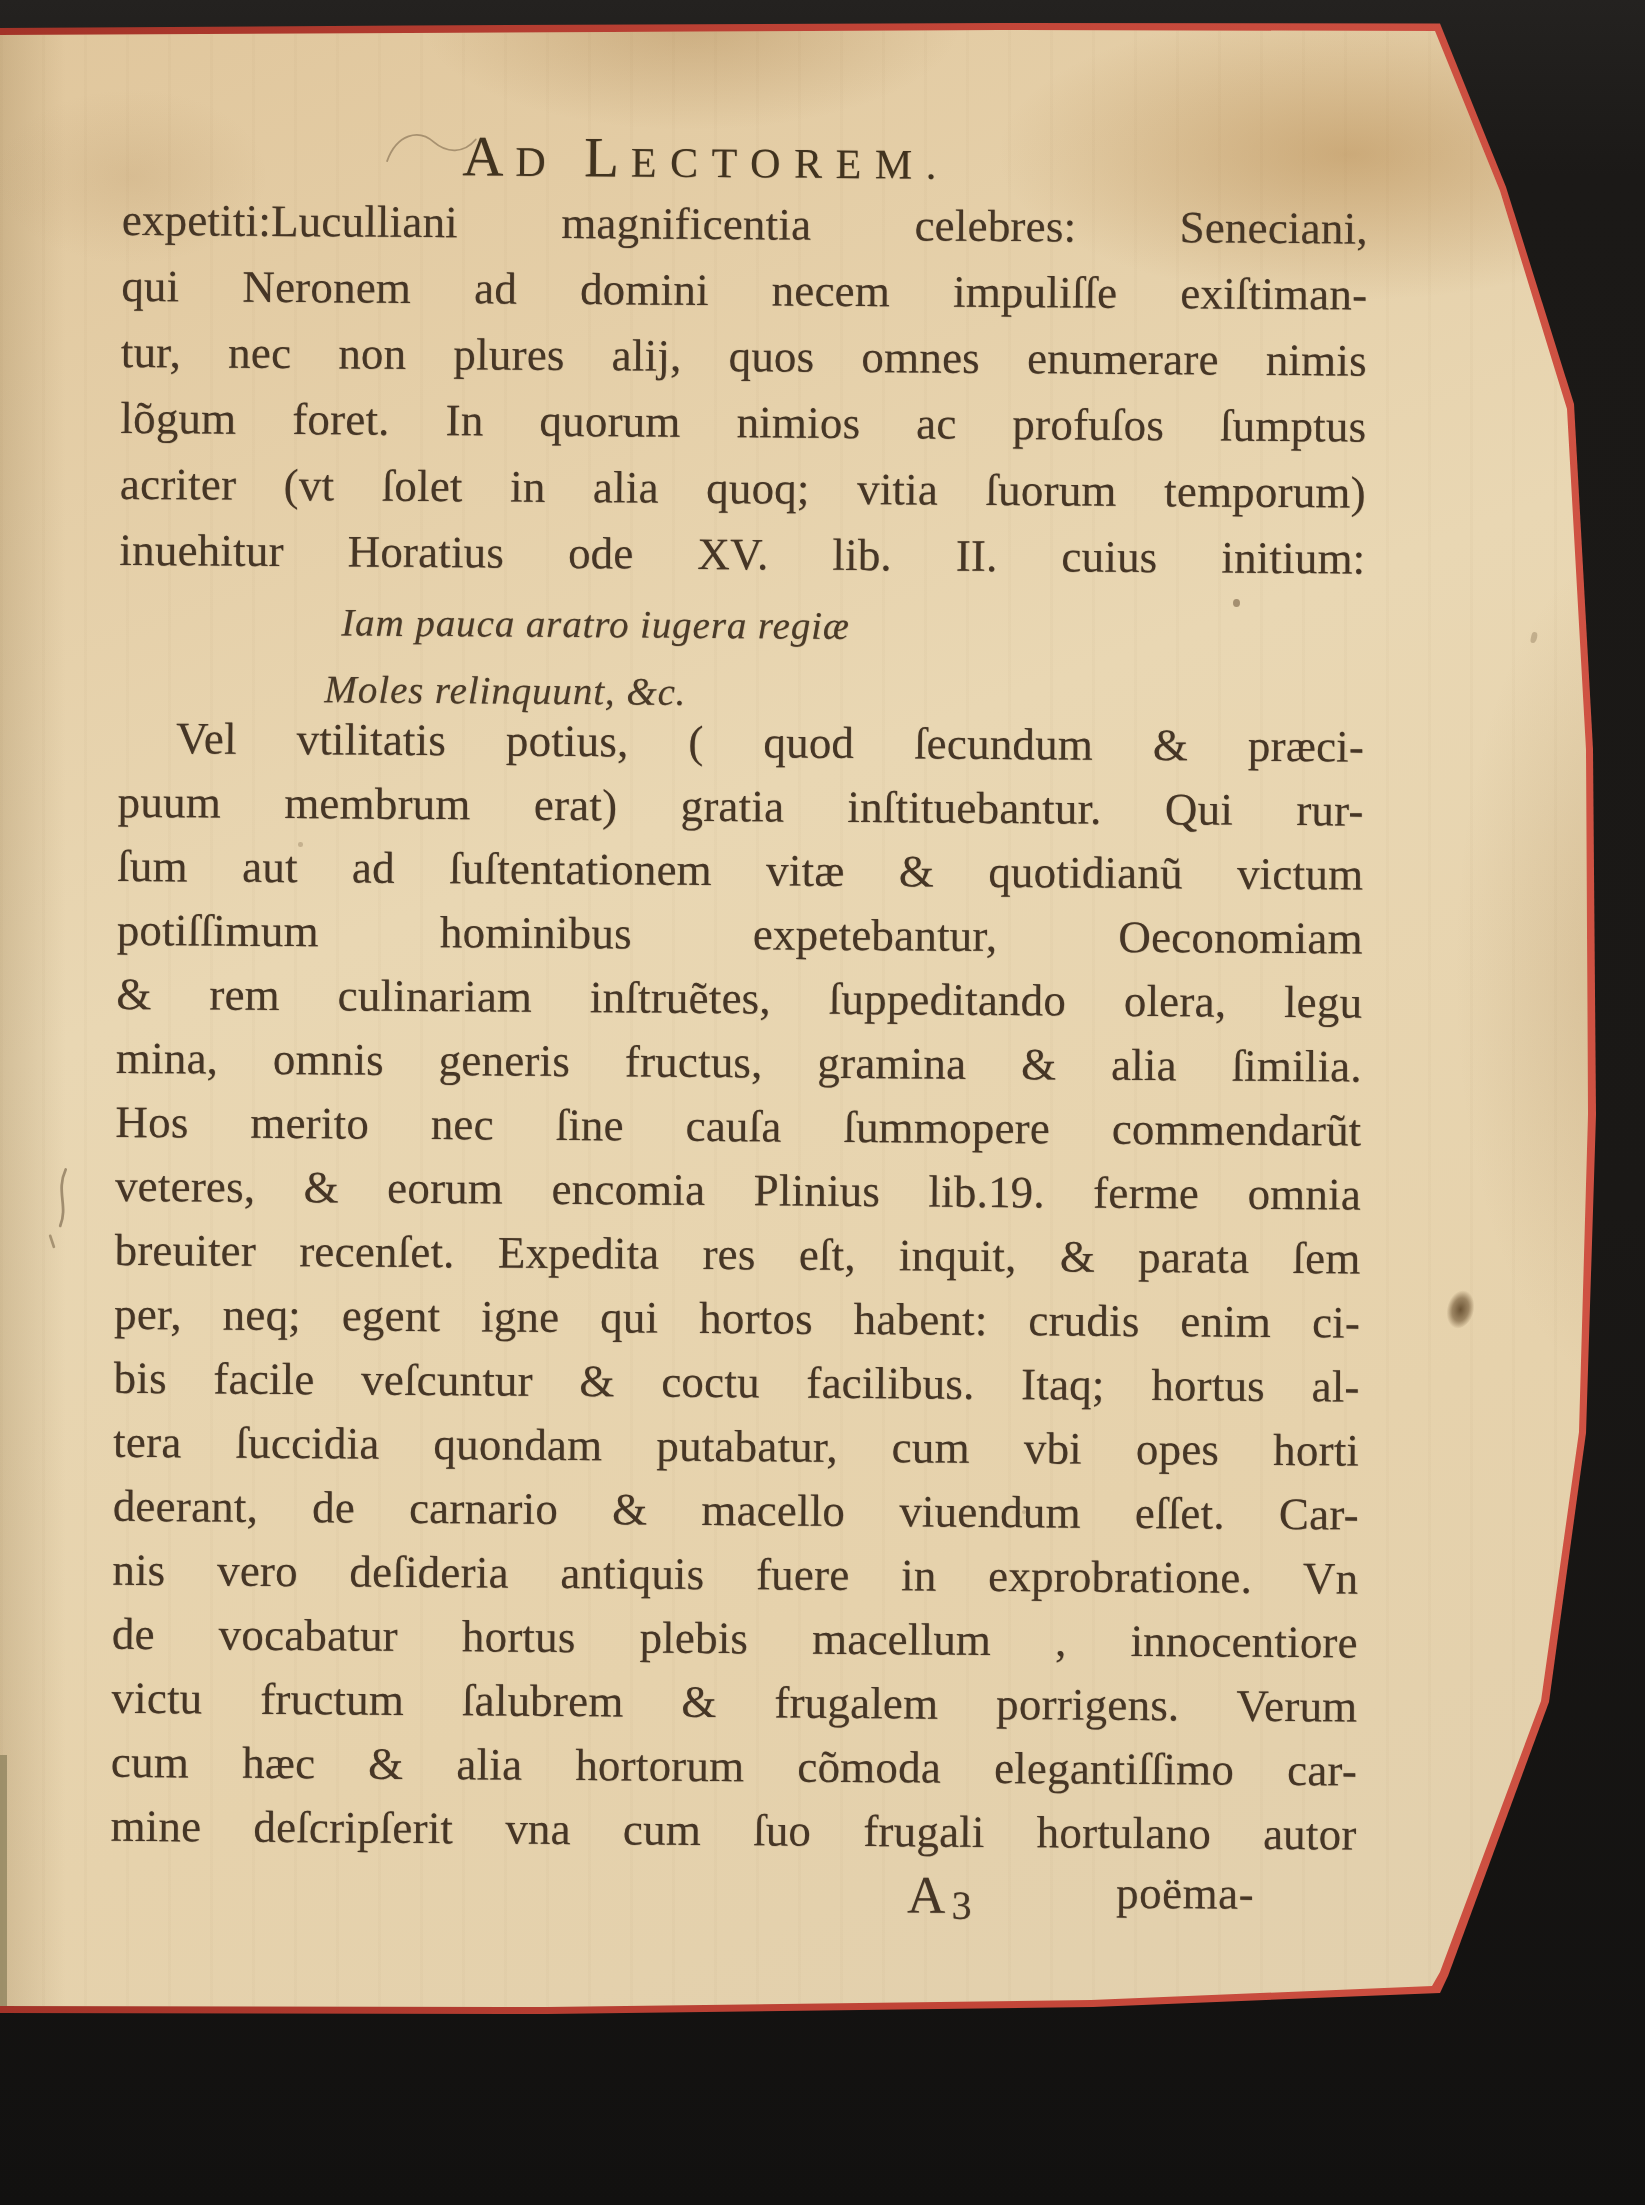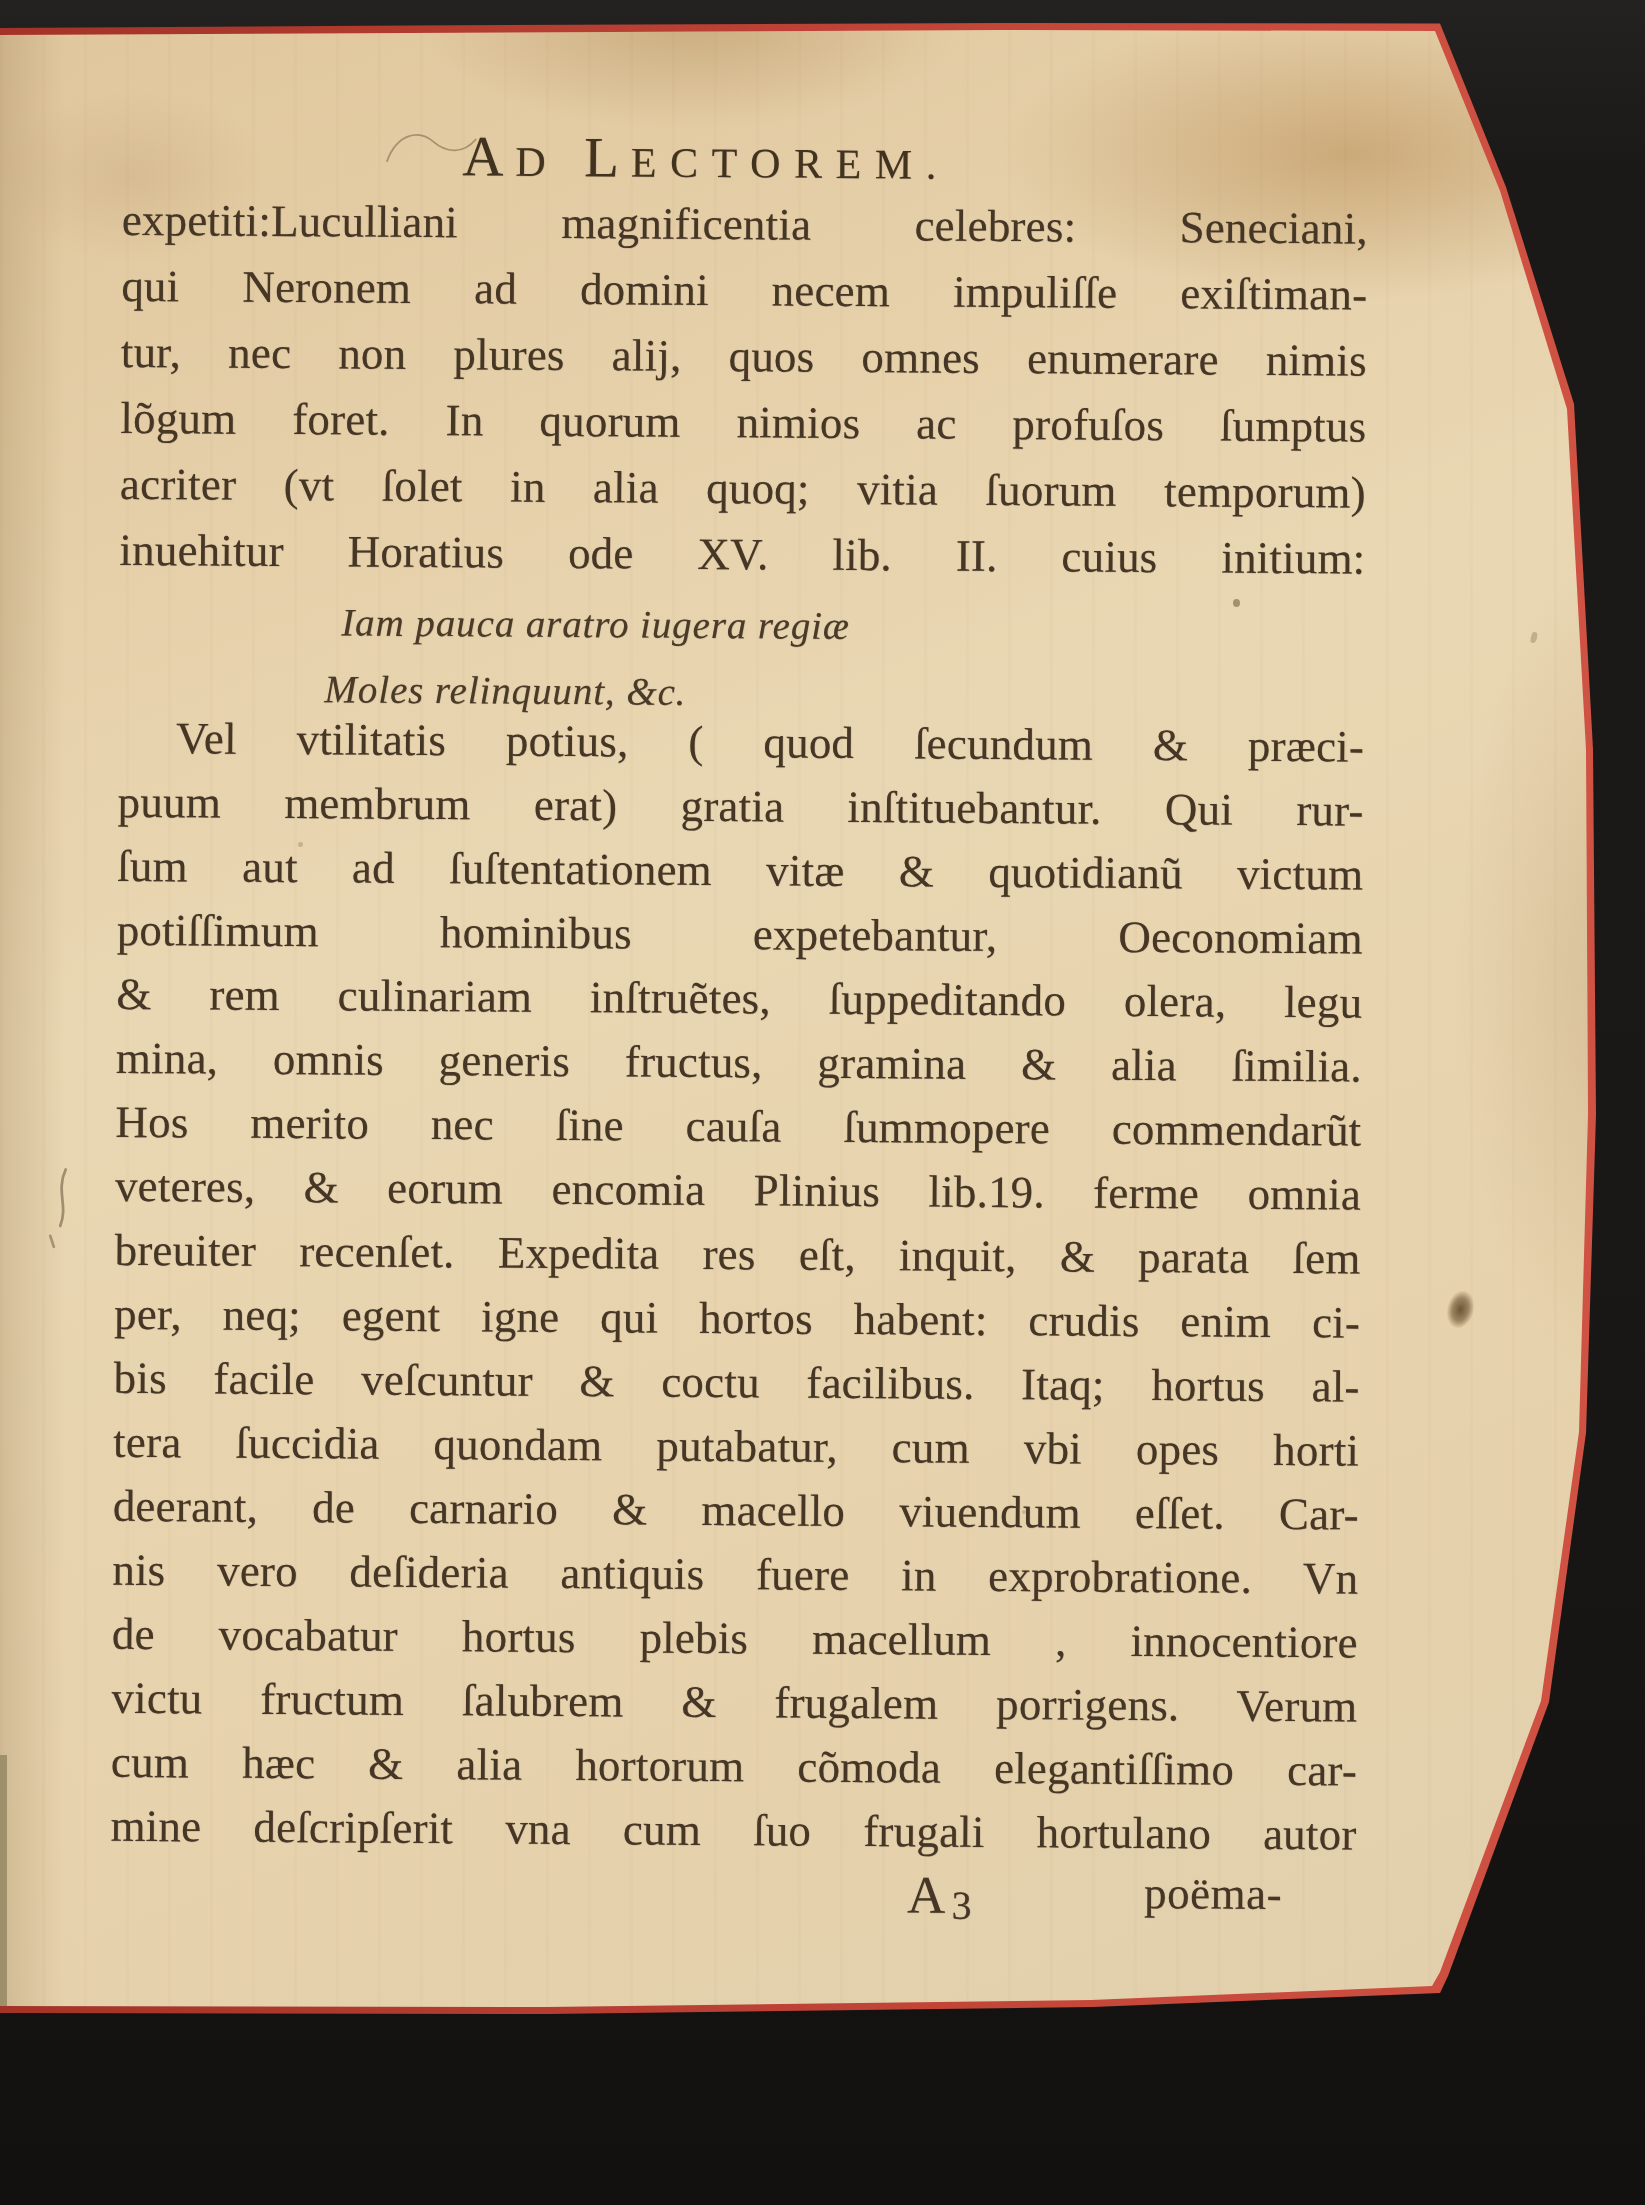--- a/index.html
+++ b/index.html
@@ -65,21 +65,21 @@
   .quote{position:absolute;left:328px;top:587px;font-style:italic;
     font-size:39px;letter-spacing:0.9px;color:#4a3a28;}
   .quote .qline{height:67px;line-height:67px;}
   .quote .qline:first-child{padding-left:16.4px;}
 
   .sigrow{position:absolute;left:122px;top:1852px;width:1246px;height:68px;
     line-height:64px;}
   .sig{position:absolute;left:797px;top:5px;}
   .sig .sigA{font-size:53px;}
   .sig .sig3{font-size:40px;position:relative;top:6.4px;left:6.4px;}
-  .catchword{position:absolute;left:1006px;top:1.8px;font-size:45px;letter-spacing:0.5px;margin-left:28px;}
+  .catchword{position:absolute;left:1006px;top:1.8px;font-size:45px;letter-spacing:0.5px;}
 
   
   .ink-blot{position:absolute;left:1447px;top:1290px;width:27px;height:39px;
     border-radius:55% 45% 60% 50%;transform:rotate(14deg);
     background:radial-gradient(closest-side,rgba(86,62,32,.85),rgba(96,70,38,.55) 60%,rgba(96,70,38,0));}
   .speck{position:absolute;border-radius:50%;background:rgba(95,72,45,.5);}
   .speck.s1{left:1233px;top:599px;width:7.3px;height:8.2px;}
   .speck.s2{left:298px;top:842px;width:4.5px;height:4.5px;opacity:.5;}
   .speck.s3{left:1022px;top:1510px;width:4.1px;height:4.1px;opacity:.45;}
   .speck.s4{left:1531px;top:632px;width:5.5px;height:11px;border-radius:50% 50% 60% 40%;

